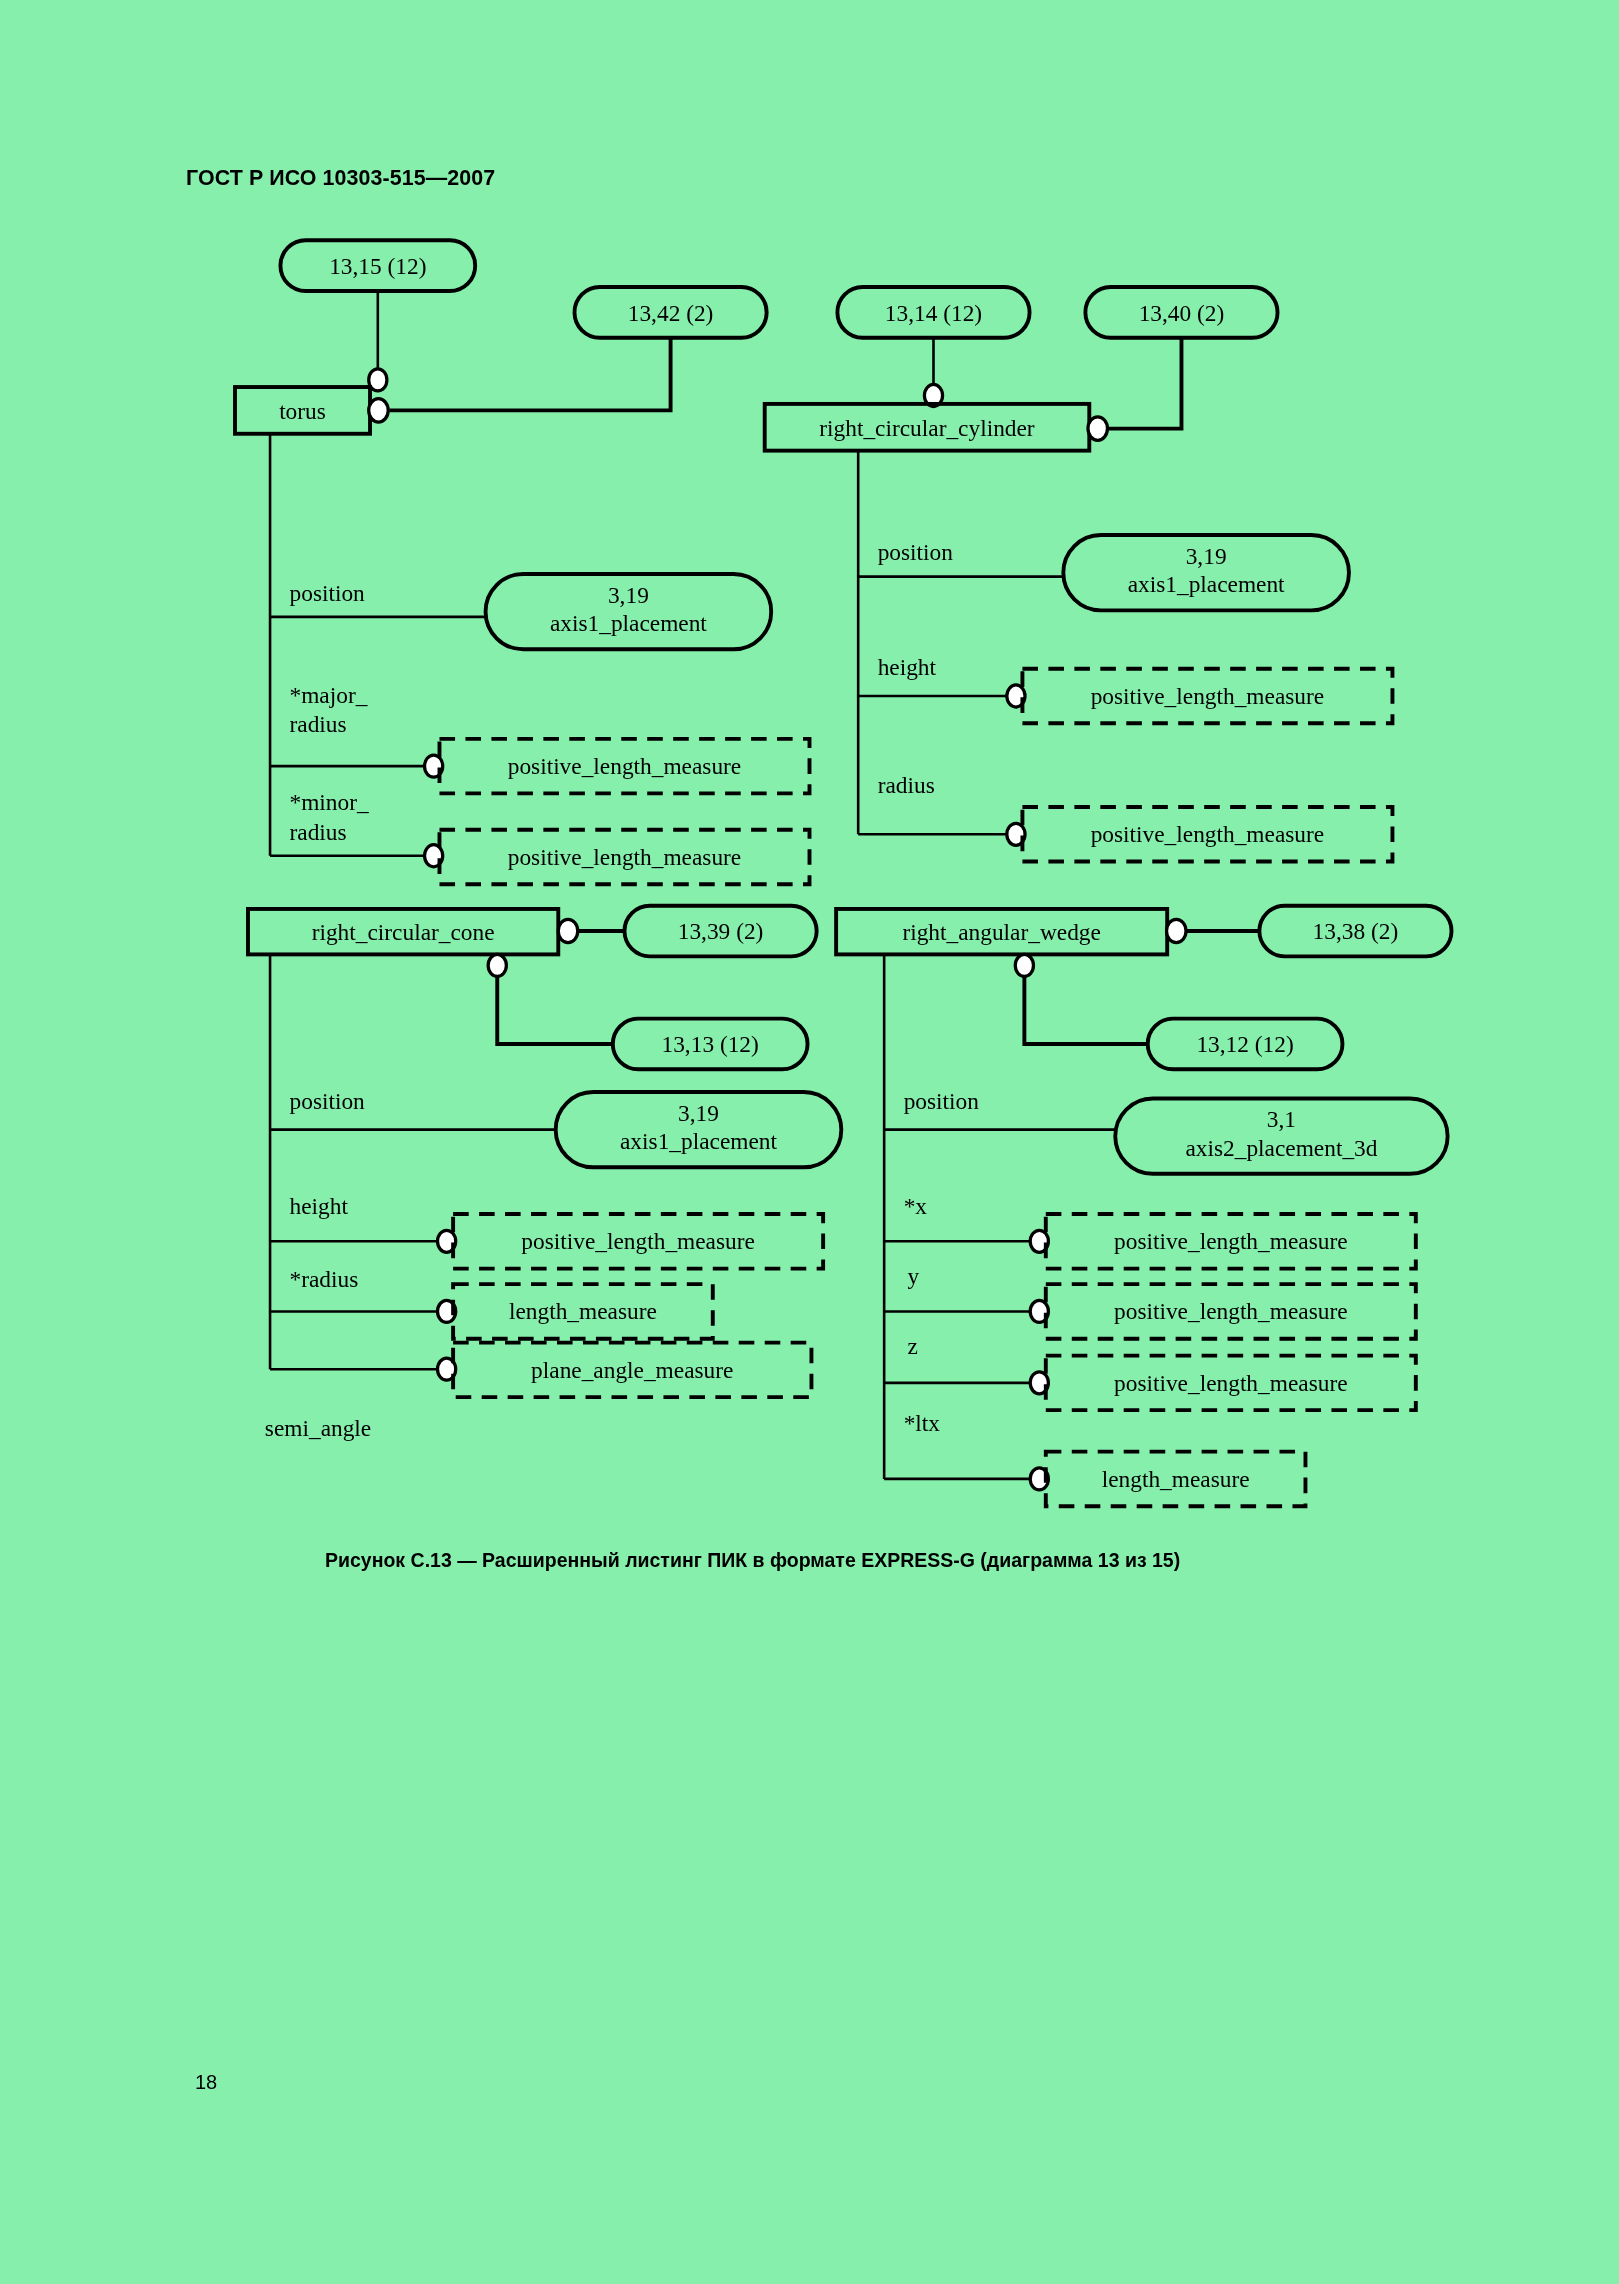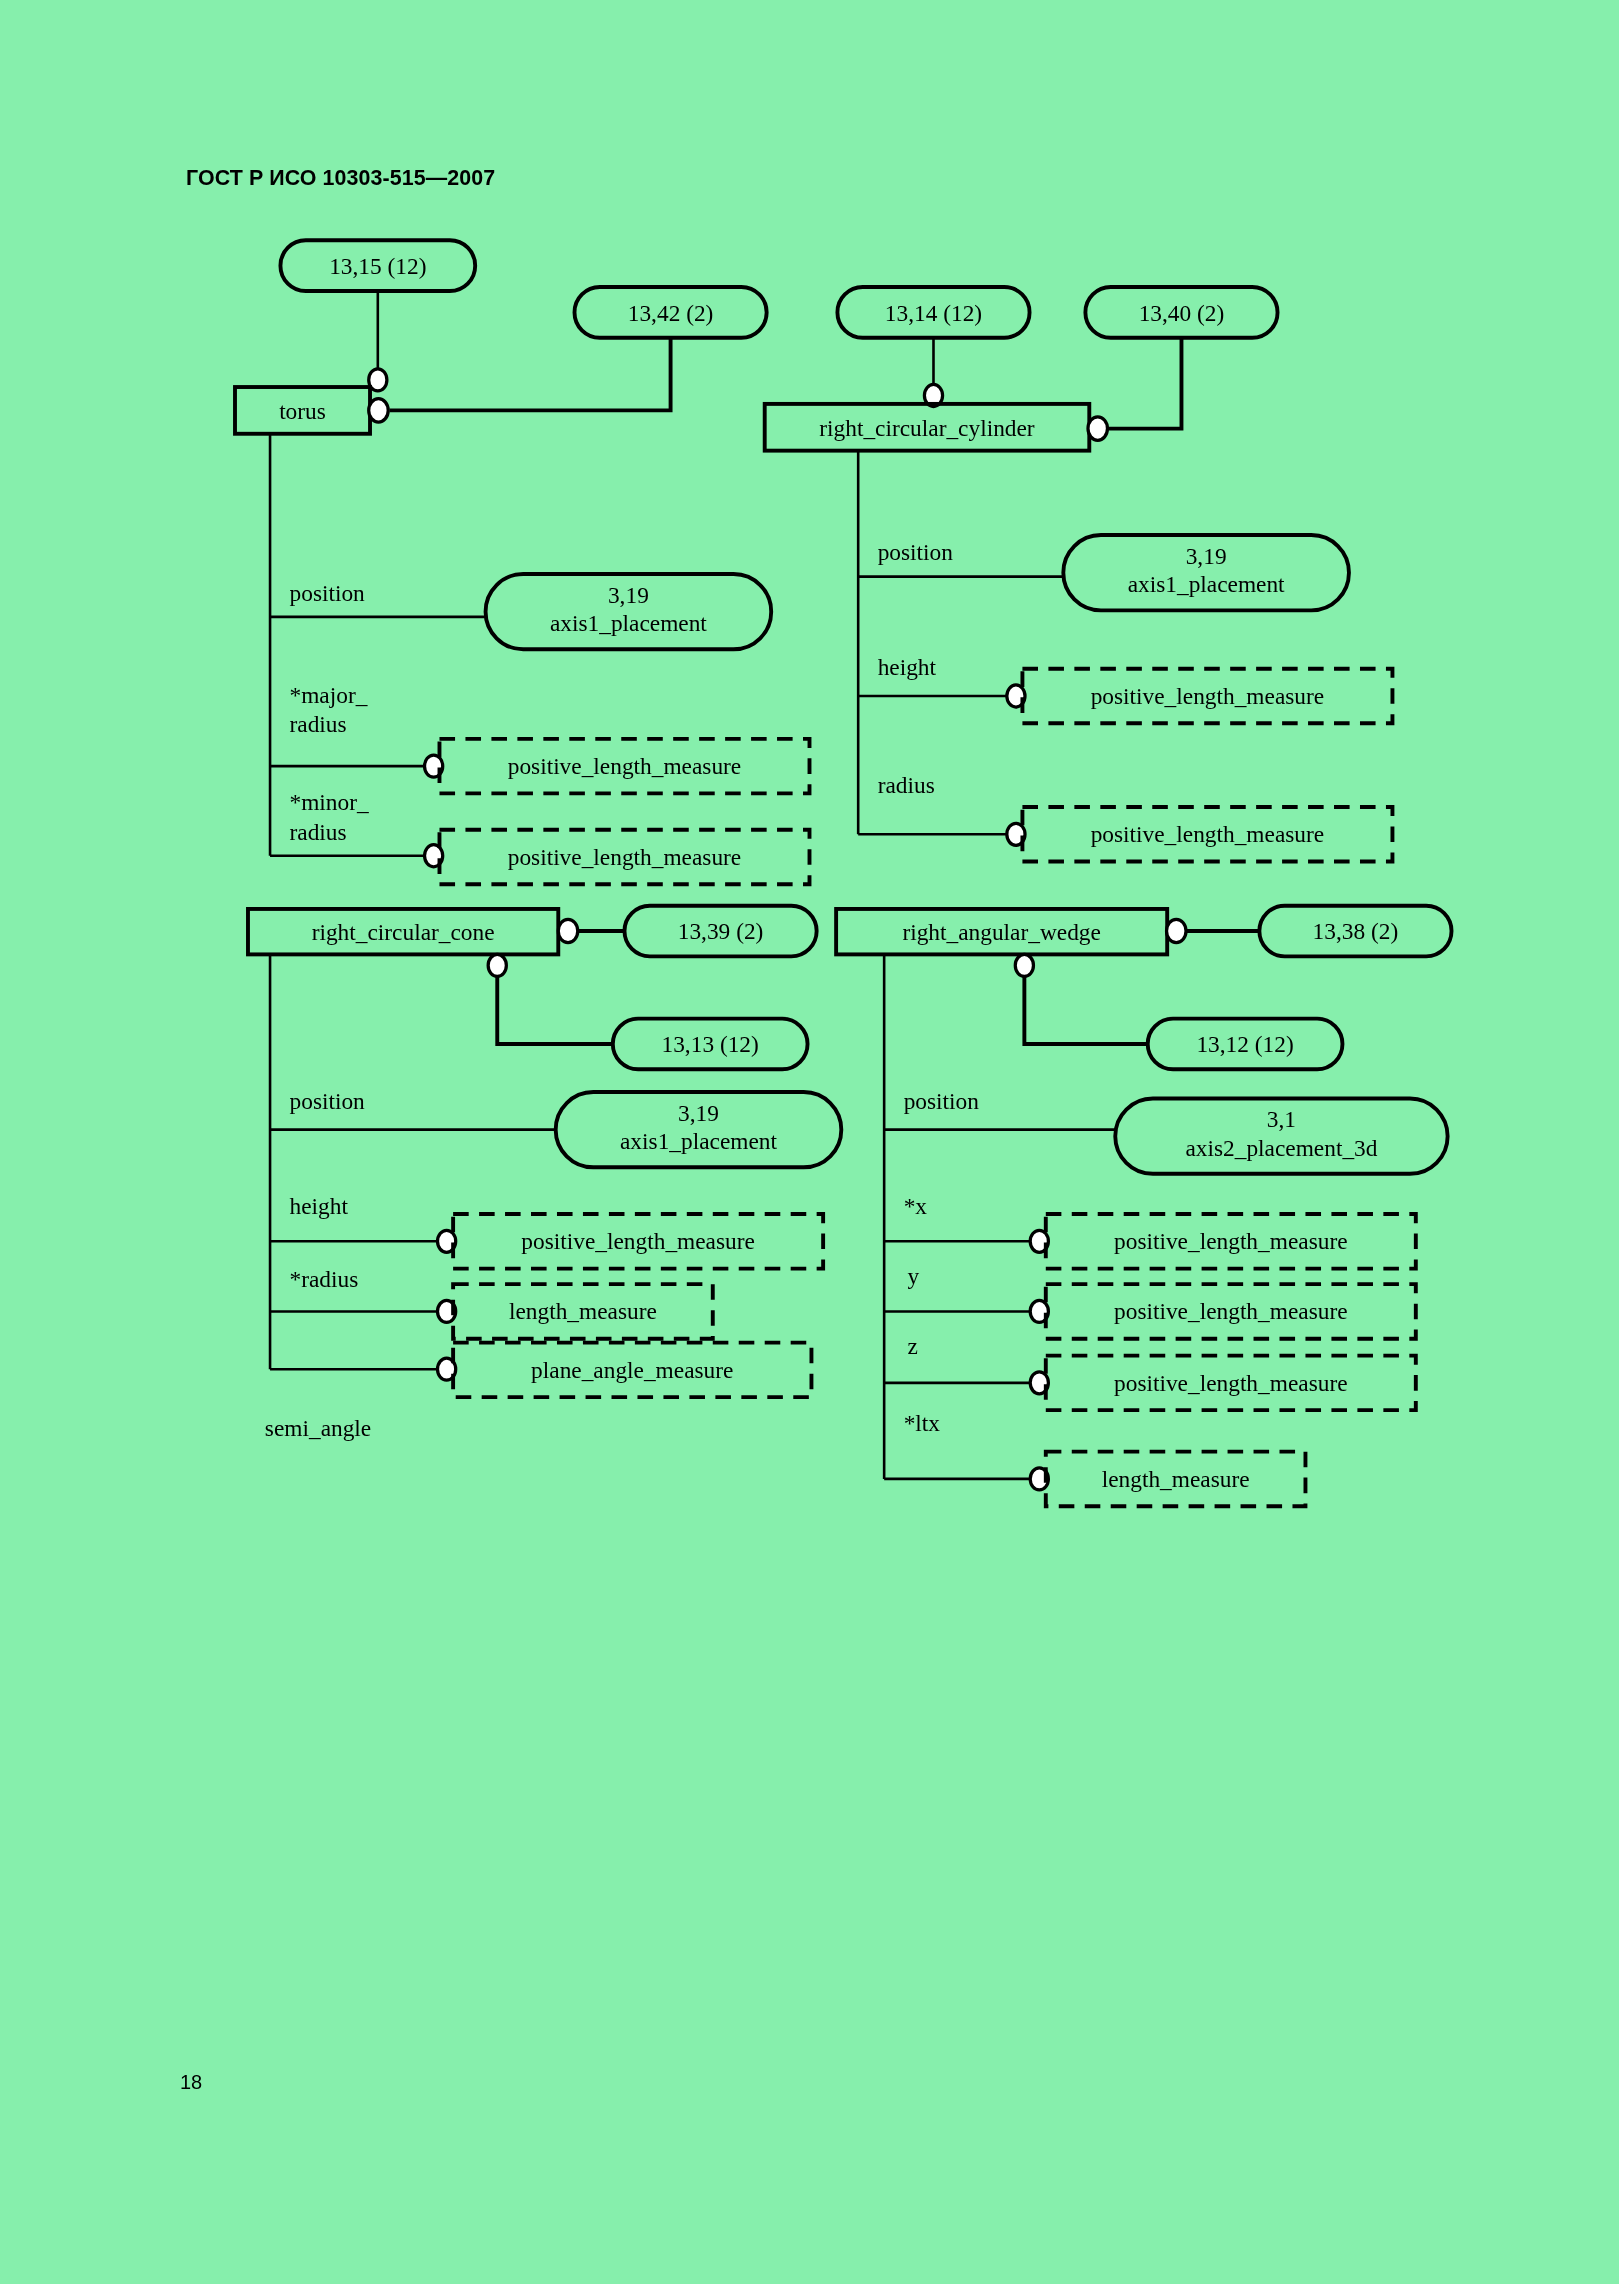--- a/index.html
+++ b/index.html
@@ -17,21 +17,21 @@
     font-weight:bold;font-size:21.4px;letter-spacing:0.1px;
     white-space:nowrap;
   }
   .caption{
     position:absolute;left:325px;top:1549px;
     font-family:"Liberation Sans", sans-serif;
     font-weight:bold;font-size:19.5px;
     white-space:nowrap;
   }
   .page-num{
-    position:absolute;left:180px;top:2071px;
+    position:absolute;left:195px;top:2071px;
     font-family:"Liberation Sans", sans-serif;
     font-size:20px;
   }
 
   svg#diagram{position:absolute;left:0;top:0;width:1619px;height:2284px;}
   svg text{font-family:"Liberation Serif", serif; fill:#000;}
   .t-entity{font-size:36px;}
   .t-ref{font-size:36px;}
   .t-attr{font-size:36px;}
   .t-type{font-size:36px;}
@@ -199,17 +199,18 @@
     <text class="t-type" x="1896" y="2142" text-anchor="middle">positive_length_measure</text>
 
     <text class="t-attr" x="1392" y="2204">*ltx</text>
     <path class="ln-thin" d="M 1362 2278 L 1588 2278"></path>
     <ellipse class="conn" cx="1601" cy="2278" rx="14" ry="17"></ellipse>
     <rect class="box-dash" x="1611" y="2236" width="400" height="84"></rect>
     <text class="t-type" x="1811" y="2290" text-anchor="middle">length_measure</text>
 
   </svg>
 
+  <div class="caption">Рисунок С.13 — Расширенный листинг ПИК в формате EXPRESS-G (диаграмма 13 из 15)</div>
 
   <div class="page-num">18</div>
 
 </div>
 
 
 </body></html>

